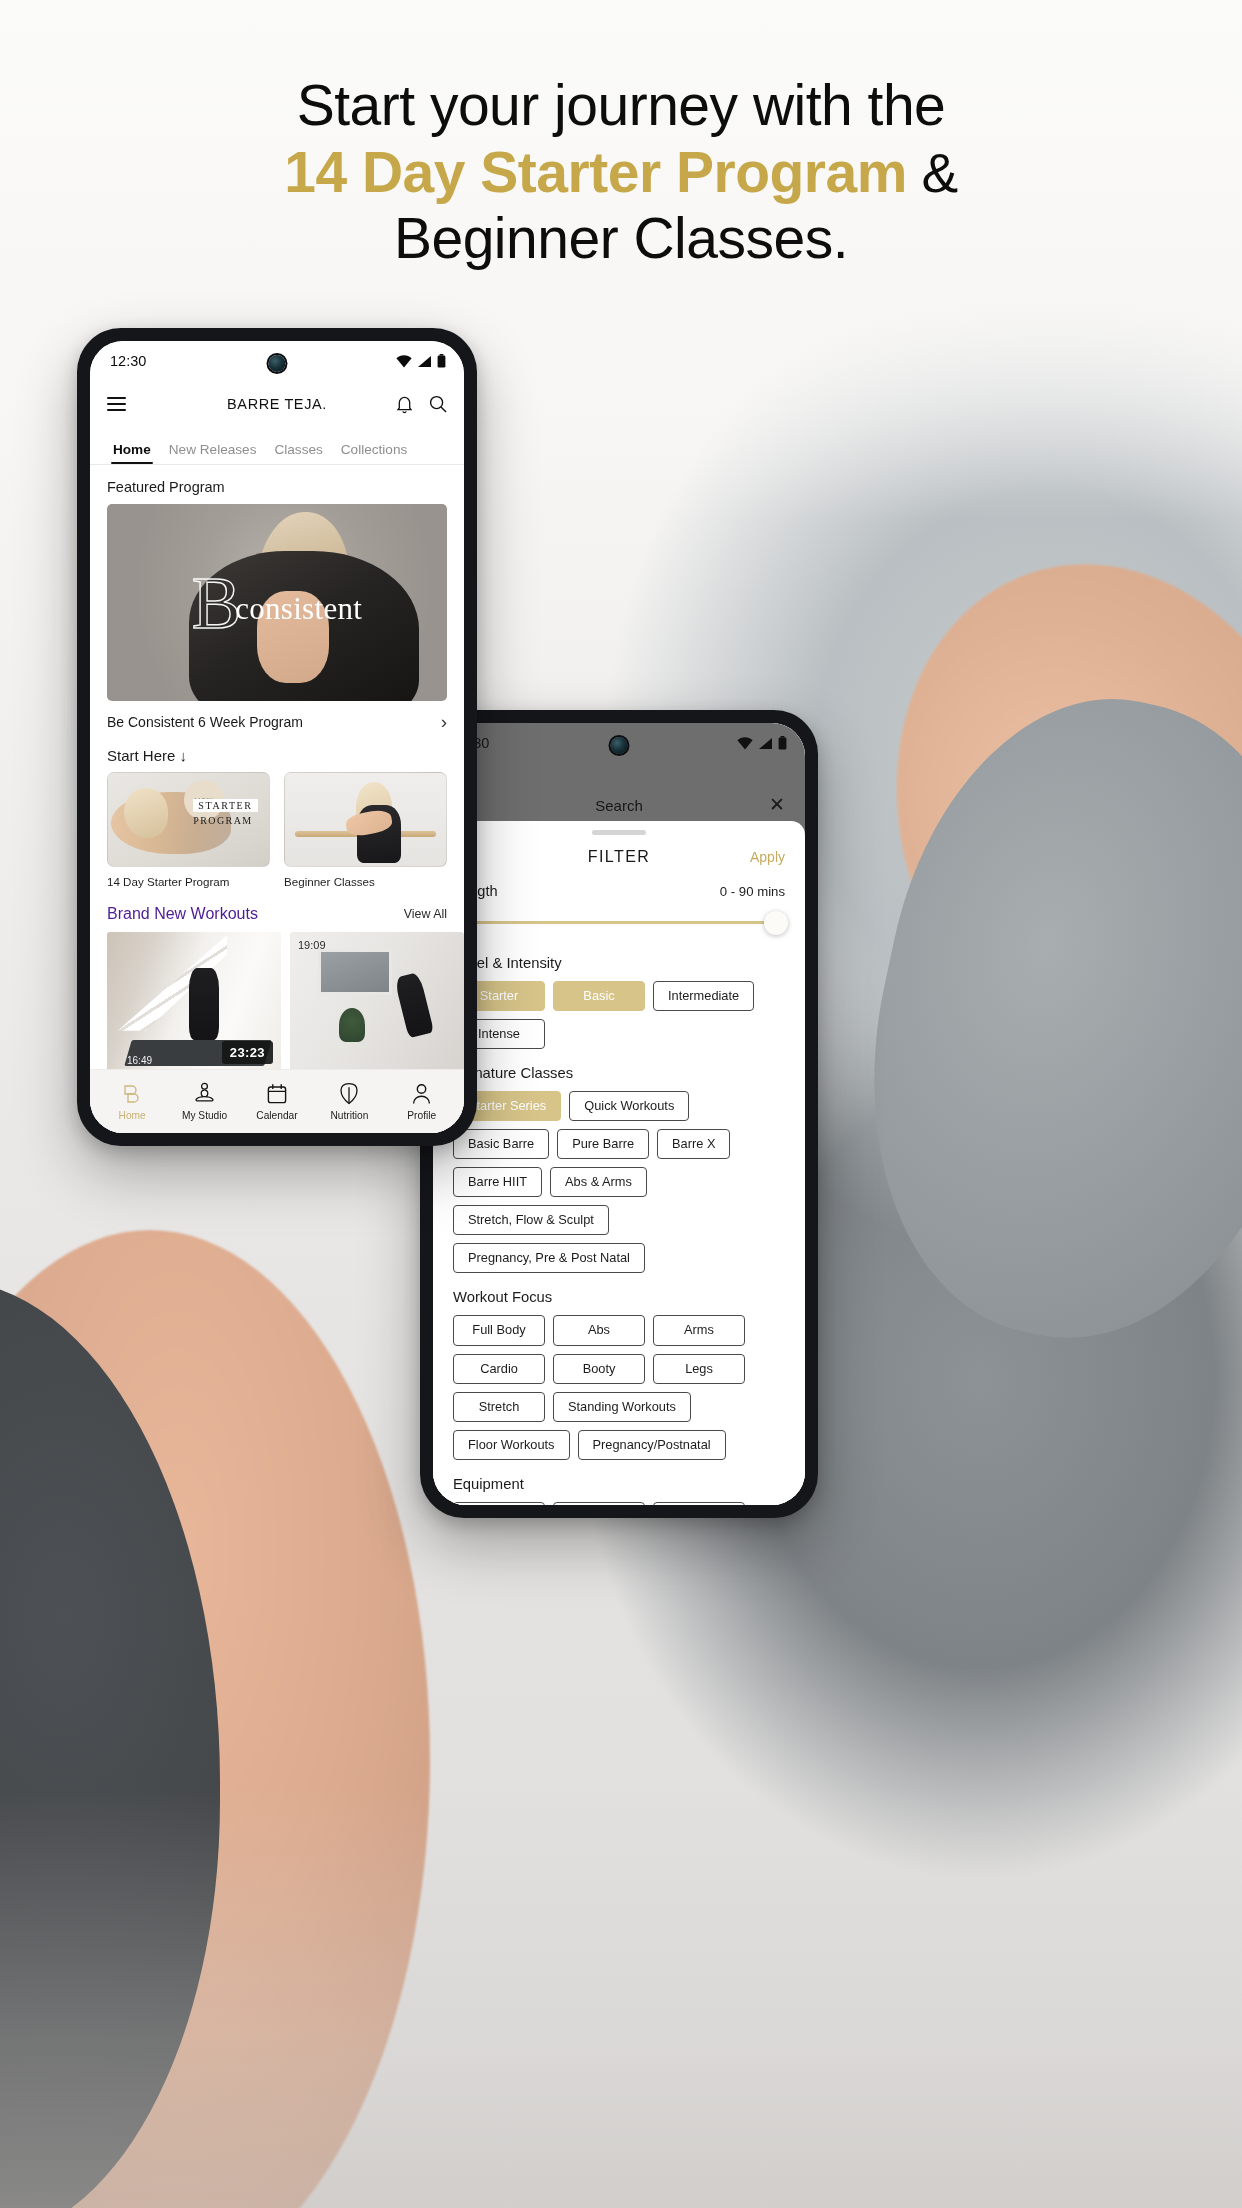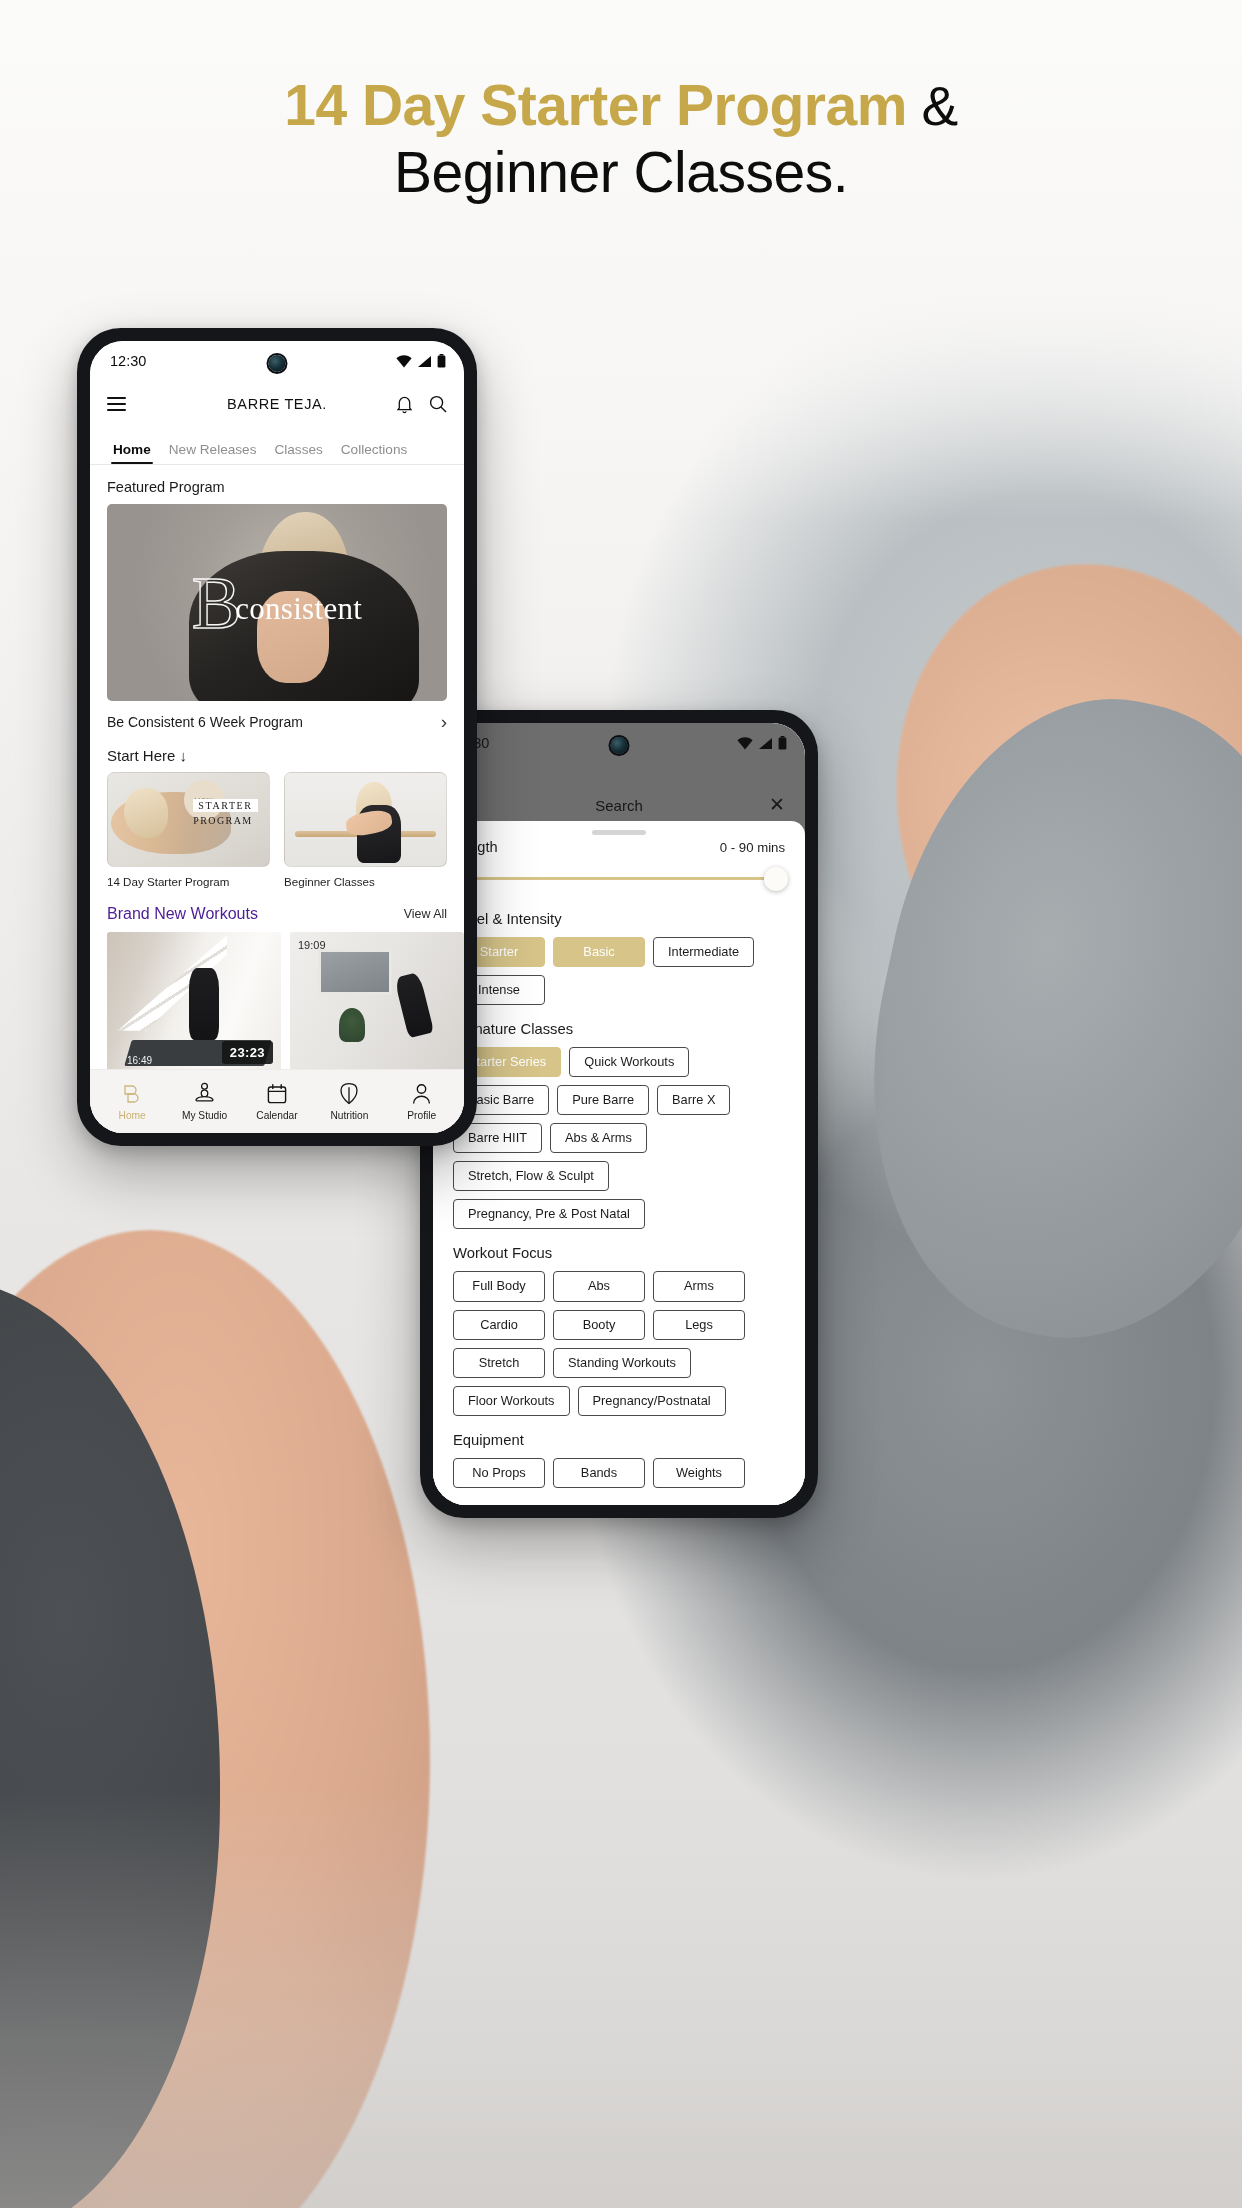--- a/index.html
+++ b/index.html
@@ -396,20 +396,21 @@
 <div id="bg-photo">
   <div class="bg-shape" id="bg-skin-right"></div>
   <div class="bg-shape" id="bg-legging-right"></div>
   <div class="bg-shape" id="bg-skin-left"></div>
   <div class="bg-shape" id="bg-legging-left"></div>
   <div id="bg-bottom-fade"></div>
   <div id="bg-top-fade"></div>
 </div>
 
 <div id="headline">
+  <span class="line hl-black">Start your journey with the</span>
   <span class="line">
     <span class="hl-gold">14 Day Starter Program</span><span class="hl-amp"> &amp;</span>
   </span>
   <span class="line hl-black">Beginner Classes.</span>
 </div>
 
 <div class="phone" id="phone-filter">
   <div id="phone-filter-notchcam"></div>
   <div class="phone-screen">
     <div class="filter-screen">
@@ -429,20 +430,24 @@
                 <rect x="0.6" y="1.6" width="7.8" height="12" rx="1.3" fill="#111"></rect>
               </svg>
           </span>
         </div>
         <div class="filter-search-row">Search</div>
         <div class="filter-x">✕</div>
       </div>
 
       <div class="sheet">
         <div class="sheet-grab"></div>
+        <div class="sheet-head">
+          <span class="sheet-title">FILTER</span>
+          <span class="sheet-apply">Apply</span>
+        </div>
 
         <div class="fsec">
           <div class="fsec-row">
             <span class="fsec-label">Length</span>
             <span class="fsec-value">0 - 90 mins</span>
           </div>
           <div class="slider-wrap">
             <div class="slider-track"></div>
             <div class="slider-knob"></div>
           </div>

